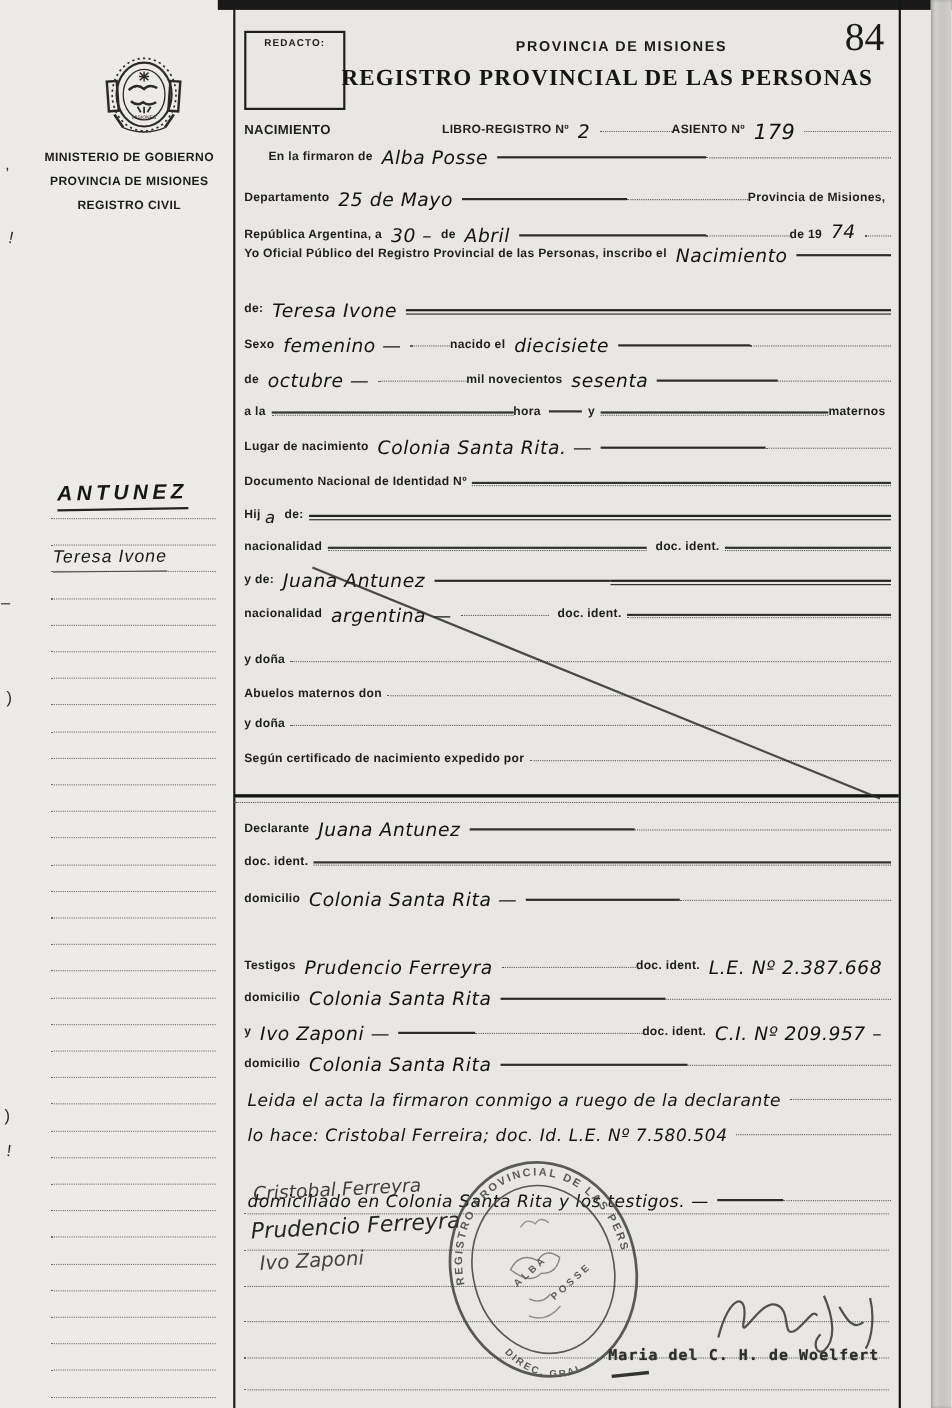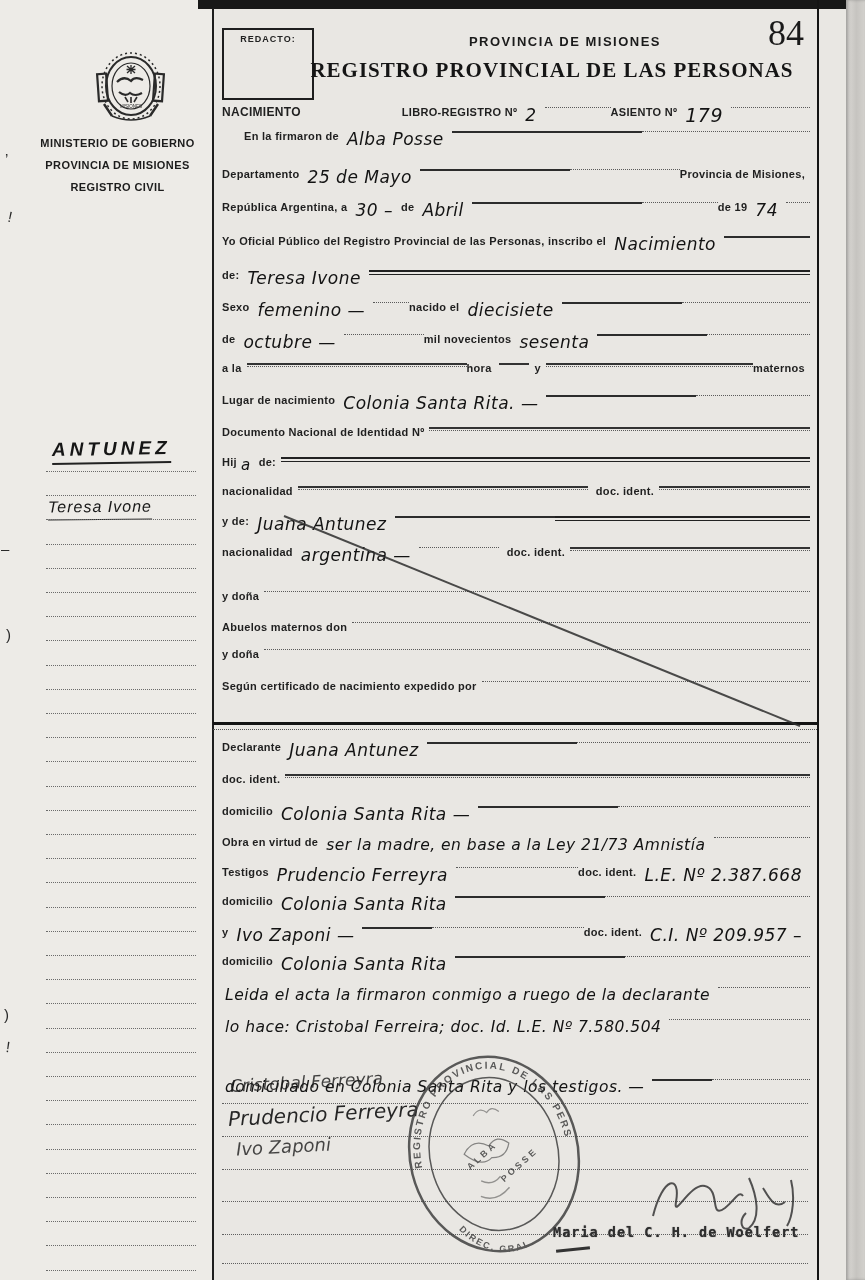--- a/index.html
+++ b/index.html
@@ -19,21 +19,21 @@
   .main-title{position:absolute;left:262px;top:58px;width:580px;text-align:center;font-family:"Liberation Serif",serif;font-weight:bold;font-size:21px;letter-spacing:1px;color:#151515;}
   .pagenum{position:absolute;left:768px;top:12px;font-family:"Liberation Serif",serif;font-size:36px;color:#1a1a1a;}
   
   .ministry{position:absolute;left:25px;top:132px;width:185px;text-align:center;font-weight:bold;font-size:11px;color:#1c1c1c;letter-spacing:.4px;line-height:22px;}
   .seal{position:absolute;left:92px;top:48px;}
   .margin-surname{position:absolute;left:52px;top:438px;font-style:italic;font-weight:bold;font-size:19px;letter-spacing:4px;color:#161616;border-bottom:2px solid #222;padding-bottom:2px;transform:rotate(-1deg);}
   .margin-given{position:absolute;left:48px;top:498px;font-style:italic;font-size:16px;letter-spacing:1px;color:#191919;border-bottom:1.5px solid #2a2a2a;padding-bottom:3px;transform:rotate(-.5deg);}
   .margin-line{position:absolute;left:46px;width:150px;border-bottom:1.5px dotted #6b6b6b;height:1px;}
   .stray{position:absolute;color:#2a2a2a;font-size:15px;}
   
-  .row{position:absolute;left:222px;width:588px;height:26px;display:flex;align-items:flex-start;}
+  .row{position:absolute;left:222px;width:588px;height:26px;display:flex;align-items:center;}
   .lbl{font-weight:bold;font-size:11px;color:#1f1f1f;letter-spacing:.3px;white-space:nowrap;padding:0 5px 1px 0;line-height:13px;}
   .lbl.ind{padding-left:22px;}
   .hand{font-style:italic;font-family:"DejaVu Sans",sans-serif;font-size:17px;color:#131313;white-space:nowrap;padding:0 8px 0 3px;line-height:18px;margin-bottom:-2px;letter-spacing:.5px;}
   .hand.sm{font-size:15.5px;}
   .hand.raise{margin-bottom:6px;}
   .fill{flex:1;height:1px;border-bottom:1.5px dotted #5a5a5a;margin-bottom:1px;}
   .fill.w{flex:none;}
   .ext{height:1px;border-bottom:2px solid #2c2c2c;margin-bottom:1px;}
   .fill.sd{border-bottom:2px solid #333;position:relative;}
   .fill.sd::after{content:"";position:absolute;left:0;right:0;bottom:-4px;border-bottom:1.5px dotted #5a5a5a;}
@@ -135,21 +135,21 @@
     <span class="hand">30 –</span>
     <span class="lbl">de</span>
     <span class="hand">Abril</span>
     <span class="ext" style="width:170px"></span>
     <span class="fill"></span>
     <span class="lbl">de 19</span>
     <span class="hand raise">74</span>
     <span class="fill w" style="width:24px"></span>
   </div>
 
-  <div class="row" style="top:235px">
+  <div class="row" style="top:219px">
     <span class="lbl">Yo Oficial Público del Registro Provincial de las Personas, inscribo el</span>
     <span class="hand">Nacimiento</span>
     <span class="ext" style="width:90px"></span>
     <span class="fill"></span>
   </div>
 
   <div class="row" style="top:269px">
     <span class="lbl">de:</span>
     <span class="hand">Teresa Ivone</span>
     <span class="fill dbl"></span>
@@ -263,25 +263,20 @@
     <span class="fill sd"></span>
   </div>
 
   <div class="row" style="top:805px">
     <span class="lbl">domicilio</span>
     <span class="hand">Colonia Santa Rita —</span>
     <span class="ext" style="width:140px"></span>
     <span class="fill"></span>
   </div>
 
-  <div class="row" style="top:836px">
-    <span class="lbl">Obra en virtud de</span>
-    <span class="hand sm">ser la madre, en base a la Ley 21/73 Amnistía</span>
-    <span class="fill"></span>
-  </div>
 
   <div class="row" style="top:866px">
     <span class="lbl">Testigos</span>
     <span class="hand">Prudencio Ferreyra</span>
     <span class="fill"></span>
     <span class="lbl">doc. ident.</span>
     <span class="hand">L.E. Nº 2.387.668</span>
   </div>
 
   <div class="row" style="top:895px">

